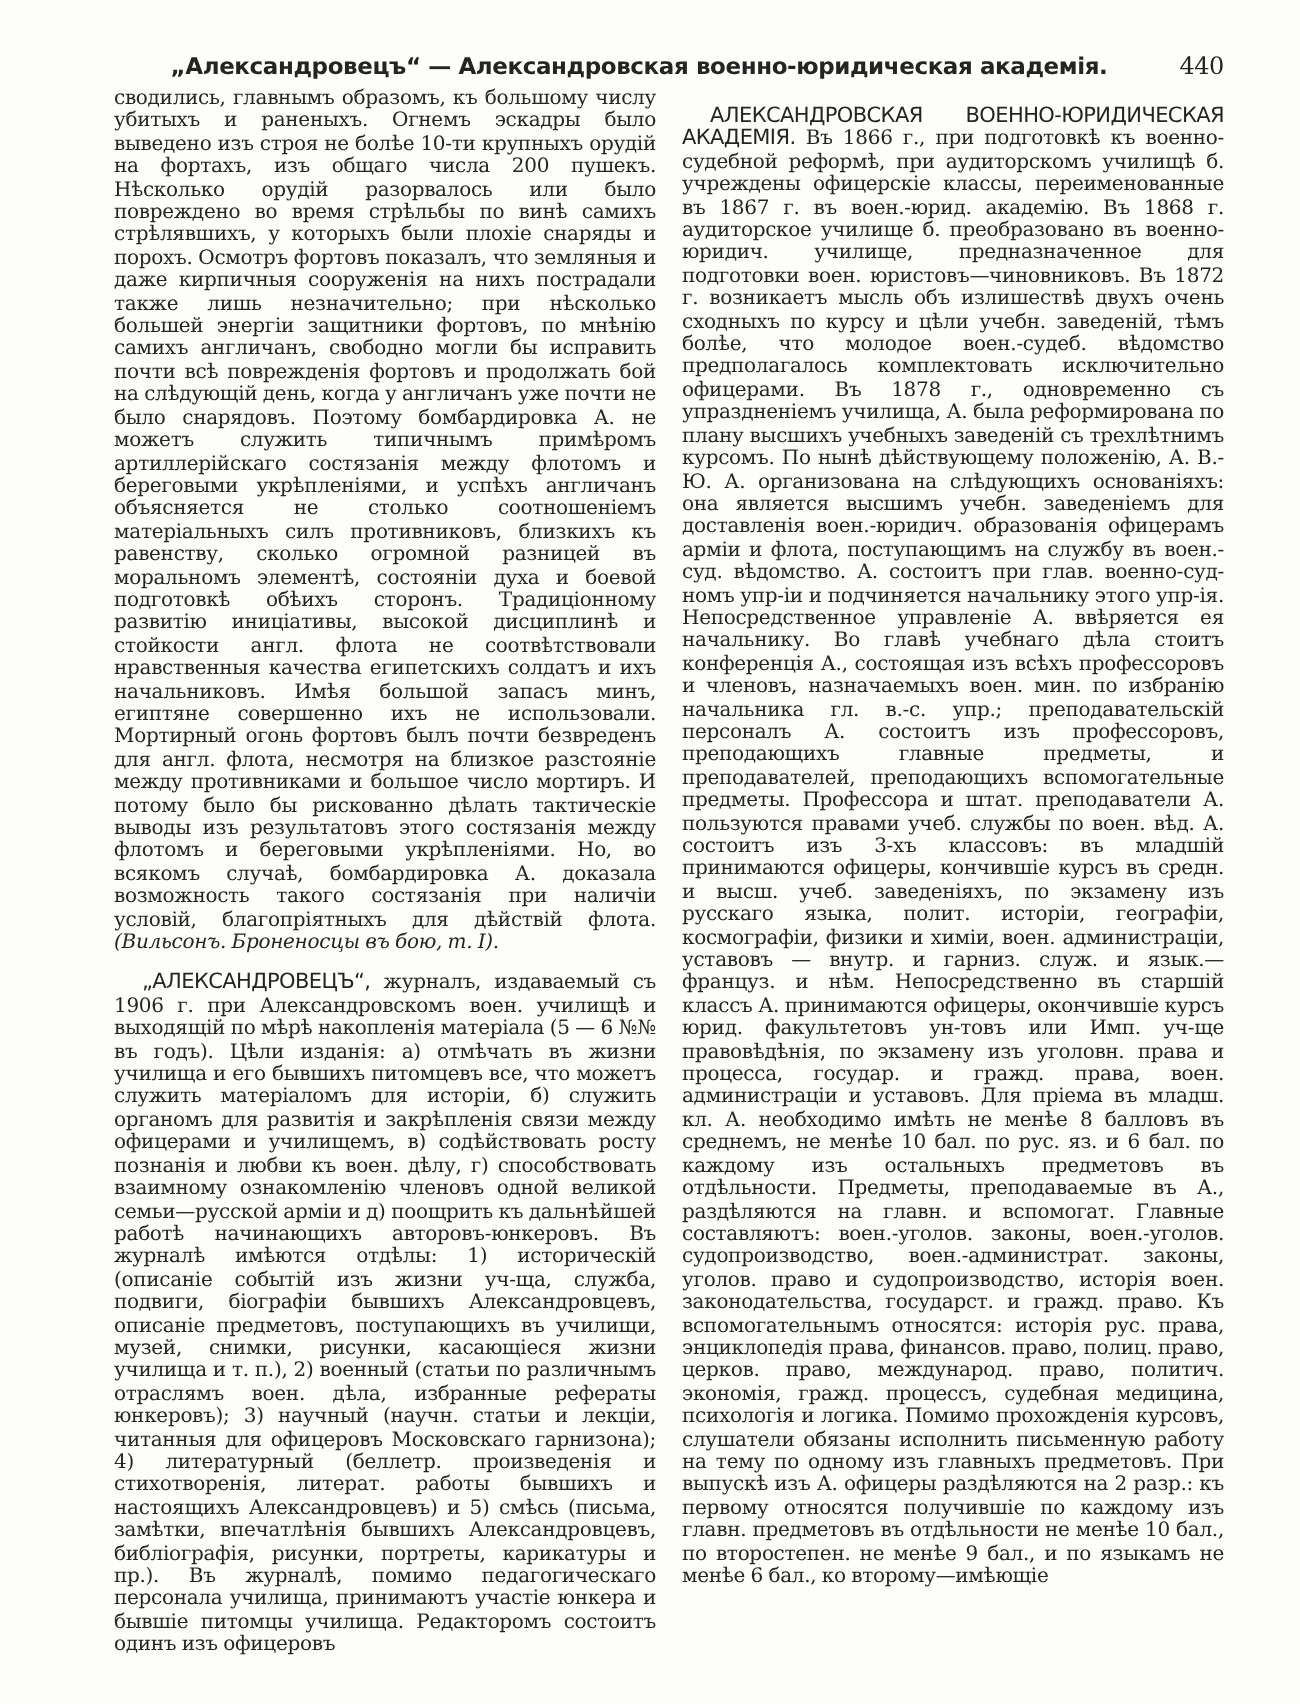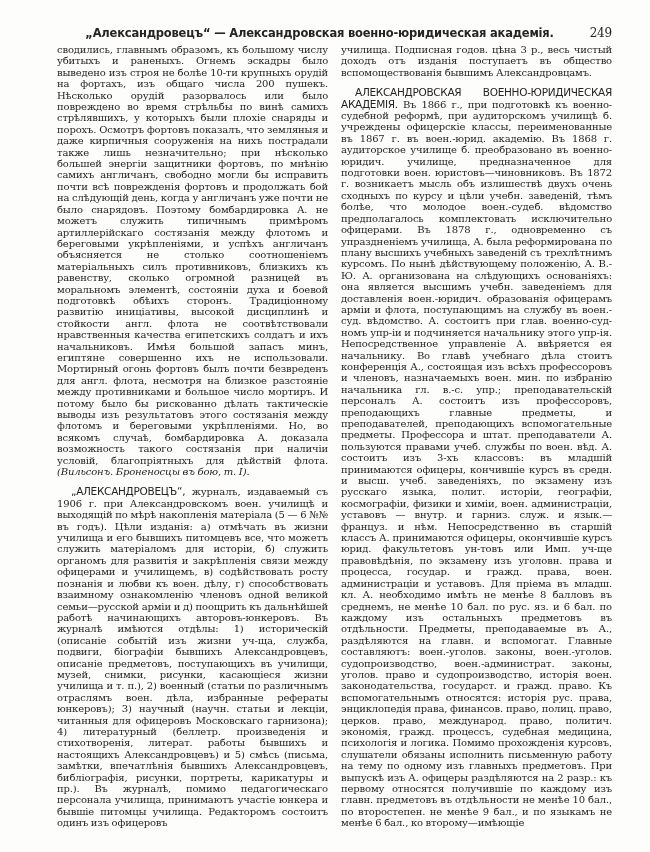--- a/index.html
+++ b/index.html
@@ -79,29 +79,28 @@
     font-style: italic;
   }
 </style>
 </head>
 <body>
 
 <div class="page">
 
   <div class="running-head">
     <span class="head-title">„Александровецъ“ — Александровская военно-юридическая академія.</span>
-    <span class="page-num">249</span>
+    <span class="page-num">440</span>
   </div>
 
   <div class="columns">
 
     <div class="col">
       <p class="par"><span>сводились, главнымъ образомъ, къ большому числу убитыхъ и раненыхъ. Огнемъ эскадры было выведено изъ строя не болѣе 10-ти крупныхъ орудій на фортахъ, изъ общаго числа 200 пушекъ. Нѣсколько орудій разорвалось или было повреждено во время стрѣльбы по винѣ самихъ стрѣлявшихъ, у которыхъ были плохіе снаряды и порохъ. Осмотръ фортовъ показалъ, что земляныя и даже кирпичныя сооруженія на нихъ пострадали также лишь незначительно; при нѣсколько большей энергіи защитники фортовъ, по мнѣнію самихъ англичанъ, свободно могли бы исправить почти всѣ поврежденія фортовъ и продолжать бой на слѣдующій день, когда у англичанъ уже почти не было снарядовъ. Поэтому бомбардировка А. не можетъ служить типичнымъ примѣромъ артиллерійскаго состязанія между флотомъ и береговыми укрѣпленіями, и успѣхъ англичанъ объясняется не столько соотношеніемъ матеріальныхъ силъ противниковъ, близкихъ къ равенству, сколько огромной разницей въ моральномъ элементѣ, состояніи духа и боевой подготовкѣ обѣихъ сторонъ. Традиціонному развитію иниціативы, высокой дисциплинѣ и стойкости англ. флота не соотвѣтствовали нравственныя качества египетскихъ солдатъ и ихъ начальниковъ. Имѣя большой запасъ минъ, египтяне совершенно ихъ не использовали. Мортирный огонь фортовъ былъ почти безвреденъ для англ. флота, несмотря на близкое разстояніе между противниками и большое число мортиръ. И потому было бы рискованно дѣлать тактическіе выводы изъ результатовъ этого состязанія между флотомъ и береговыми укрѣпленіями. Но, во всякомъ случаѣ, бомбардировка А. доказала возможность такого состязанія при наличіи условій, благопріятныхъ для дѣйствій флота. </span><span class="citation">(Вильсонъ. Броненосцы въ бою, т. I).</span></p>
       <p class="par indent entry"><span class="headword">„АЛЕКСАНДРОВЕЦЪ“,</span><span> журналъ, издаваемый съ 1906 г. при Александровскомъ воен. училищѣ и выходящій по мѣрѣ накопленія матеріала (5 — 6 №№ въ годъ). Цѣли изданія: а) отмѣчать въ жизни училища и его бывшихъ питомцевъ все, что можетъ служить матеріаломъ для исторіи, б) служить органомъ для развитія и закрѣпленія связи между офицерами и училищемъ, в) содѣйствовать росту познанія и любви къ воен. дѣлу, г) способствовать взаимному ознакомленію членовъ одной великой семьи—русской арміи и д) поощрить къ дальнѣйшей работѣ начинающихъ авторовъ-юнкеровъ. Въ журналѣ имѣются отдѣлы: 1) историческій (описаніе событій изъ жизни уч-ща, служба, подвиги, біографіи бывшихъ Александровцевъ, описаніе предметовъ, поступающихъ въ училищи, музей, снимки, рисунки, касающіеся жизни училища и т. п.), 2) военный (статьи по различнымъ отраслямъ воен. дѣла, избранные рефераты юнкеровъ); 3) научный (научн. статьи и лекціи, читанныя для офицеровъ Московскаго гарнизона); 4) литературный (беллетр. произведенія и стихотворенія, литерат. работы бывшихъ и настоящихъ Александровцевъ) и 5) смѣсь (письма, замѣтки, впечатлѣнія бывшихъ Александровцевъ, библіографія, рисунки, портреты, карикатуры и пр.). Въ журналѣ, помимо педагогическаго персонала училища, принимаютъ участіе юнкера и бывшіе питомцы училища. Редакторомъ состоитъ одинъ изъ офицеровъ</span></p>
     </div>
 
     <div class="col">
-      <p class="par"><span>училища. Подписная годов. цѣна 3 р., весь чистый доходъ отъ изданія поступаетъ въ общество вспомоществованія бывшимъ Александровцамъ.</span></p>
       <p class="par indent entry"><span class="headword">АЛЕКСАНДРОВСКАЯ ВОЕННО-ЮРИДИЧЕСКАЯ АКАДЕМІЯ.</span><span> Въ 1866 г., при подготовкѣ къ военно-судебной реформѣ, при аудиторскомъ училищѣ б. учреждены офицерскіе классы, переименованные въ 1867 г. въ воен.-юрид. академію. Въ 1868 г. аудиторское училище б. преобразовано въ военно-юридич. училище, предназначенное для подготовки воен. юристовъ—чиновниковъ. Въ 1872 г. возникаетъ мысль объ излишествѣ двухъ очень сходныхъ по курсу и цѣли учебн. заведеній, тѣмъ болѣе, что молодое воен.-судеб. вѣдомство предполагалось комплектовать исключительно офицерами. Въ 1878 г., одновременно съ упраздненіемъ училища, А. была реформирована по плану высшихъ учебныхъ заведеній съ трехлѣтнимъ курсомъ. По нынѣ дѣйствующему положенію, А. В.-Ю. А. организована на слѣдующихъ основаніяхъ: она является высшимъ учебн. заведеніемъ для доставленія воен.-юридич. образованія офицерамъ арміи и флота, поступающимъ на службу въ воен.-суд. вѣдомство. А. состоитъ при глав. военно-суд-номъ упр-іи и подчиняется начальнику этого упр-ія. Непосредственное управленіе А. ввѣряется ея начальнику. Во главѣ учебнаго дѣла стоитъ конференція А., состоящая изъ всѣхъ профессоровъ и членовъ, назначаемыхъ воен. мин. по избранію начальника гл. в.-с. упр.; преподавательскій персоналъ А. состоитъ изъ профессоровъ, преподающихъ главные предметы, и преподавателей, преподающихъ вспомогательные предметы. Профессора и штат. преподаватели А. пользуются правами учеб. службы по воен. вѣд. А. состоитъ изъ 3-хъ классовъ: въ младшій принимаются офицеры, кончившіе курсъ въ средн. и высш. учеб. заведеніяхъ, по экзамену изъ русскаго языка, полит. исторіи, географіи, космографіи, физики и химіи, воен. администраціи, уставовъ — внутр. и гарниз. служ. и язык.—француз. и нѣм. Непосредственно въ старшій классъ А. принимаются офицеры, окончившіе курсъ юрид. факультетовъ ун-товъ или Имп. уч-ще правовѣдѣнія, по экзамену изъ уголовн. права и процесса, государ. и гражд. права, воен. администраціи и уставовъ. Для пріема въ младш. кл. А. необходимо имѣть не менѣе 8 балловъ въ среднемъ, не менѣе 10 бал. по рус. яз. и 6 бал. по каждому изъ остальныхъ предметовъ въ отдѣльности. Предметы, преподаваемые въ А., раздѣляются на главн. и вспомогат. Главные составляютъ: воен.-уголов. законы, воен.-уголов. судопроизводство, воен.-администрат. законы, уголов. право и судопроизводство, исторія воен. законодательства, государст. и гражд. право. Къ вспомогательнымъ относятся: исторія рус. права, энциклопедія права, финансов. право, полиц. право, церков. право, международ. право, политич. экономія, гражд. процессъ, судебная медицина, психологія и логика. Помимо прохожденія курсовъ, слушатели обязаны исполнить письменную работу на тему по одному изъ главныхъ предметовъ. При выпускѣ изъ А. офицеры раздѣляются на 2 разр.: къ первому относятся получившіе по каждому изъ главн. предметовъ въ отдѣльности не менѣе 10 бал., по второстепен. не менѣе 9 бал., и по языкамъ не менѣе 6 бал., ко второму—имѣющіе</span></p>
     </div>
 
   </div>
 </div>
 
 </body></html>

